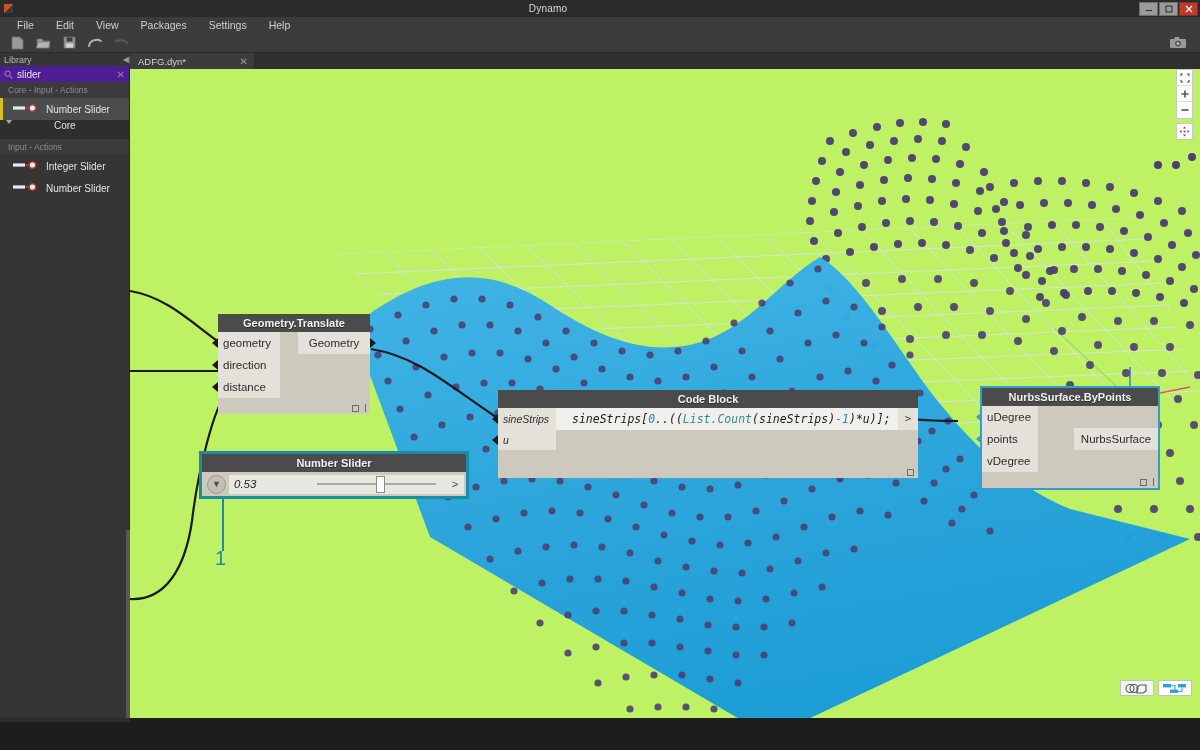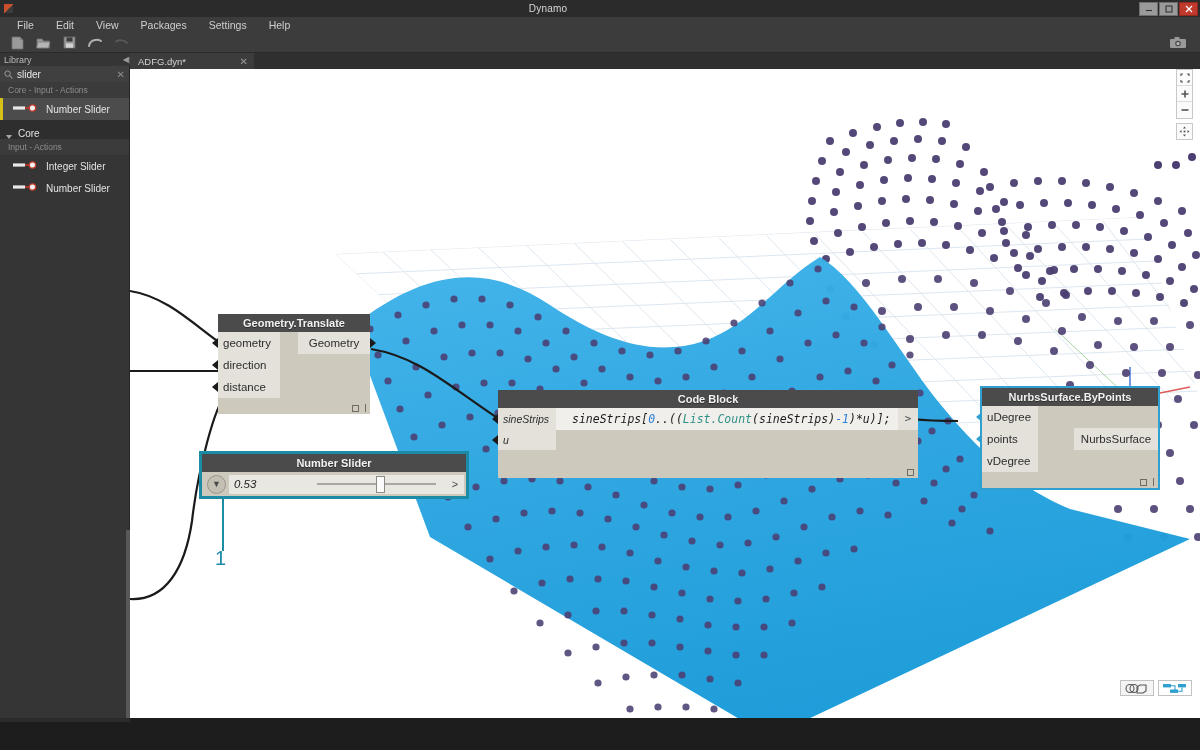--- a/index.html
+++ b/index.html
@@ -59,38 +59,38 @@
   .lib-header {
     position: absolute; left: 0; top: 53px; width: 136px; height: 13px;
     background: #353535; display: flex; align-items: center;
     padding: 0 4px; border-right: 1px solid #262626;
   }
   .lib-header-title { color: #b9b9b9; font-size: 9px; flex: 1; }
   .lib-collapse { color: #9a9a9a; font-size: 8px; }
 
   .lib-search {
     position: absolute; left: 0; top: 66px; width: 130px; height: 16px;
-    background: #404040; display: flex; align-items: center; padding: 0 4px;
+    background: #4c1d95; display: flex; align-items: center; padding: 0 4px;
     border-right: 1px solid #262626;
   }
   .lib-search .mag { margin-right: 4px; }
   .lib-search-val { flex: 1; color: #e8e8e8; font-size: 10px; }
   .lib-search-x { color: #8e8e8e; font-size: 10px; }
 
   .lib-body {
     position: absolute; left: 0; top: 82px; width: 130px; height: 636px;
     background: #353535; border-right: 1px solid #262626; overflow: hidden;
   }
   .lib-cat {
     height: 16px; display: flex; align-items: center; padding-left: 8px;
     color: #8c8c8c; font-size: 8.5px; background: #3b3b3b;
   }
   .lib-group {
-    height: 19px; display: flex; align-items: flex-end; padding-left: 6px;
-    color: #e2e2e2; font-size: 10px; background: #2e2e2e;
+    height: 19px; display: flex; align-items: flex-start; padding-left: 6px;
+    color: #e2e2e2; font-size: 10px; background: #2e2e2e; gap: 36px;
   }
   .lib-group .tri {
     width: 0; height: 0; border-left: 3.5px solid transparent;
     border-right: 3.5px solid transparent; border-top: 4px solid #a6a6a6;
     margin-right: 6px;
   }
   .lib-node {
     height: 22px; display: flex; align-items: center;
     color: #e2e2e2; font-size: 10px; position: relative;
   }
@@ -117,21 +117,21 @@
     position: absolute; left: 0; top: 0; height: 16px; background: #3c3c3c;
     display: flex; align-items: center; padding: 0 6px 0 8px;
     min-width: 124px;
   }
   .tab-label { color: #d4d4d4; font-size: 9.5px; flex: 1; }
   .tab-close { color: #9a9a9a; font-size: 10px; margin-left: 14px; }
 
   
   .canvas {
     position: absolute; left: 130px; top: 69px; width: 1070px; height: 649px;
-    background: #ffffff; overflow: hidden;
+    background: #bef264; overflow: hidden;
   }
   .canvas svg.scene { position: absolute; left: 0; top: 0; }
 
   
   .navcluster {
     position: absolute; right: 7px; top: 0px; width: 17px;
     background: #fbfbfb; border: 1px solid #c8c8c8;
   }
   .nav-btn {
     height: 16px; display: flex; align-items: center; justify-content: center;

